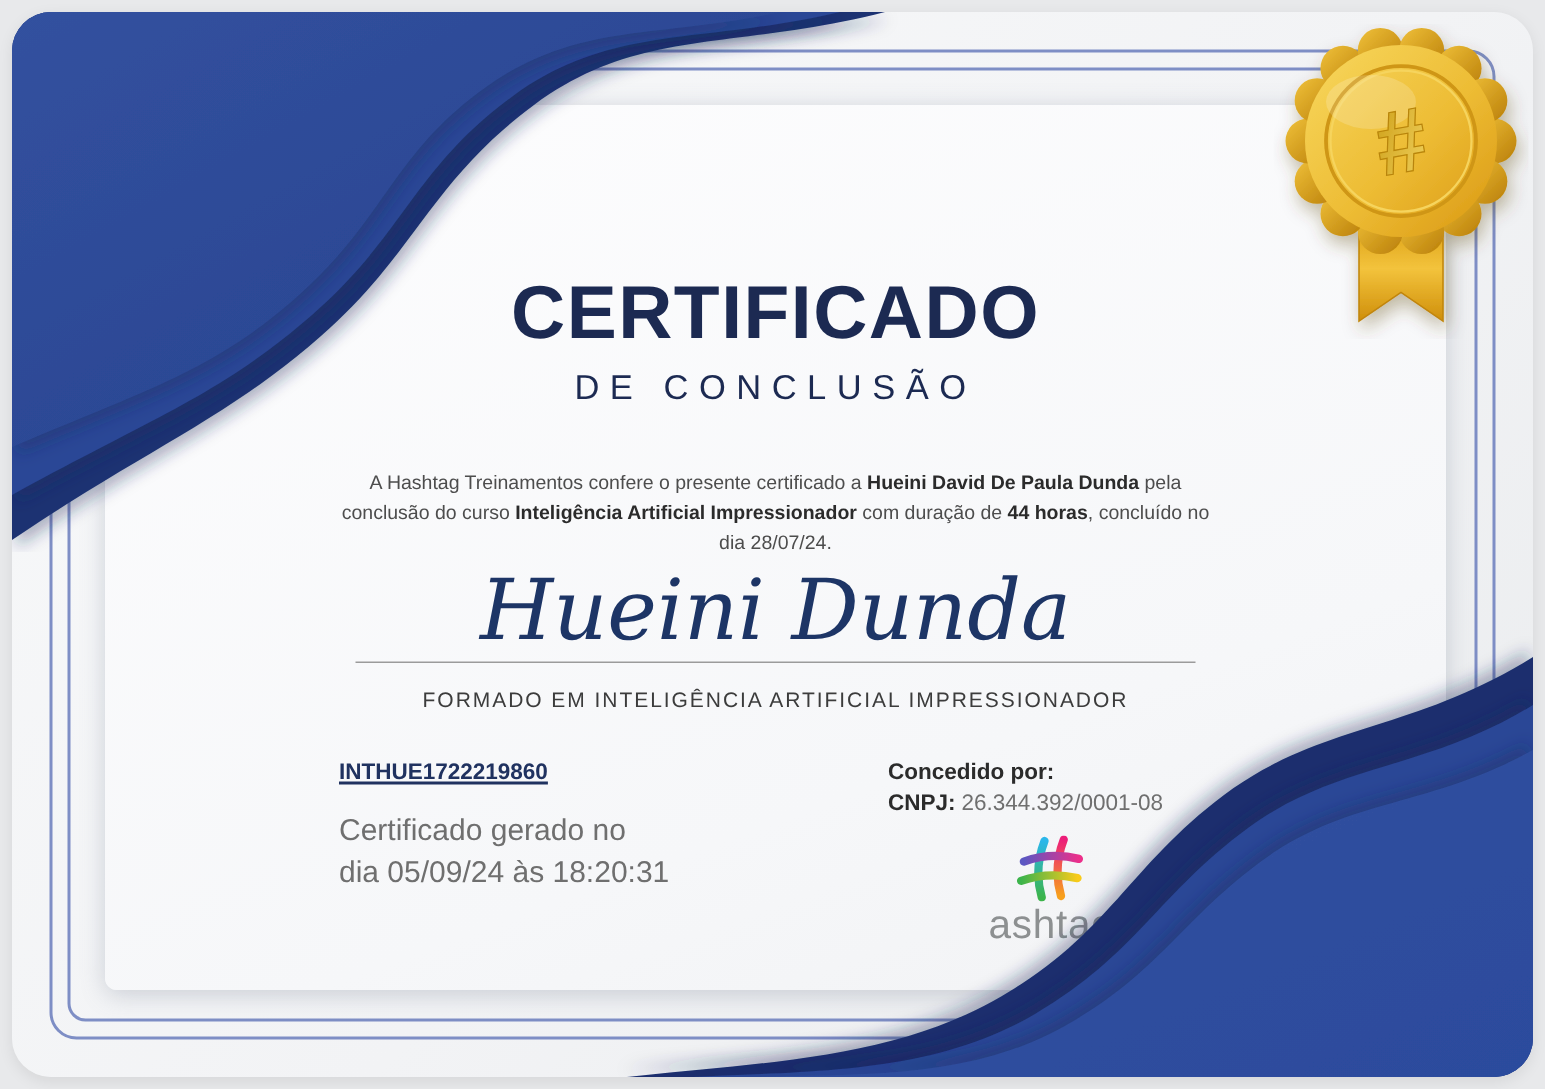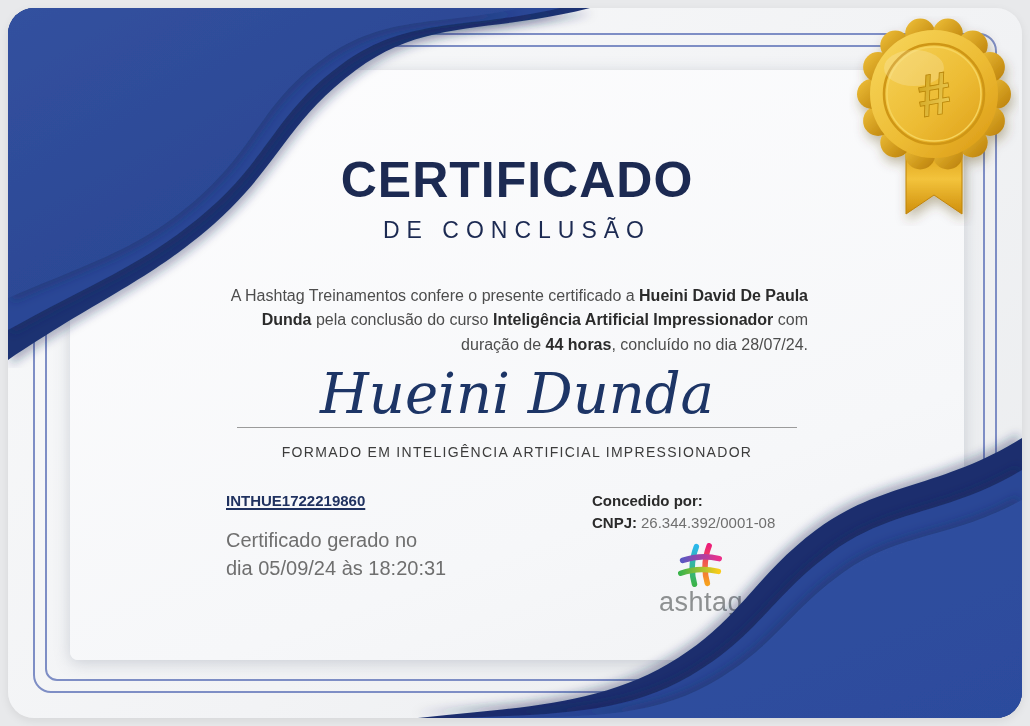--- a/index.html
+++ b/index.html
@@ -27,35 +27,35 @@
   .frame.inner { inset: 37px; border-radius: 12px; }
 
   
   .panel {
     position: absolute; inset: 62px 58px 58px 62px;
     z-index: 2;
     background: linear-gradient(160deg, #fdfdfe 0%, #f6f7f9 70%, #f1f2f4 100%);
     border-radius: 8px;
     box-shadow: 0 3px 16px rgba(110,120,140,.30);
     text-align: center;
-    padding-top: 84px;
+    padding-top: 112px;
   }
 
   .title {
     font-size: 50px; font-weight: 800; letter-spacing: 1px;
     color: #1c2a52; line-height: 1.05;
   }
   .subtitle {
     margin-top: 10px;
     font-size: 23px; font-weight: 500; letter-spacing: 7px;
     color: #1c2a52;
   }
   .body-par {
-    width: 582px; margin: 40px auto 0; text-align: right;
-    font-size: 16px; line-height: 1.56; color: #4d4d4d;
+    width: 582px; margin: 40px auto 0; text-align: center;
+    font-size: 13px; line-height: 1.56; color: #4d4d4d;
   }
   .body-par .seg-b { font-weight: 700; color: #2b2b2b; }
 
   .sig {
     margin-top: 4px;
     font-family: "DejaVu Serif", serif; font-style: italic;
     font-size: 56px; color: #1d3566; line-height: 1.15;
   }
   .sig-line { width: 560px; height: 1px; background: #9b9b9b; margin: 0 auto; }
   .sig-caption {

